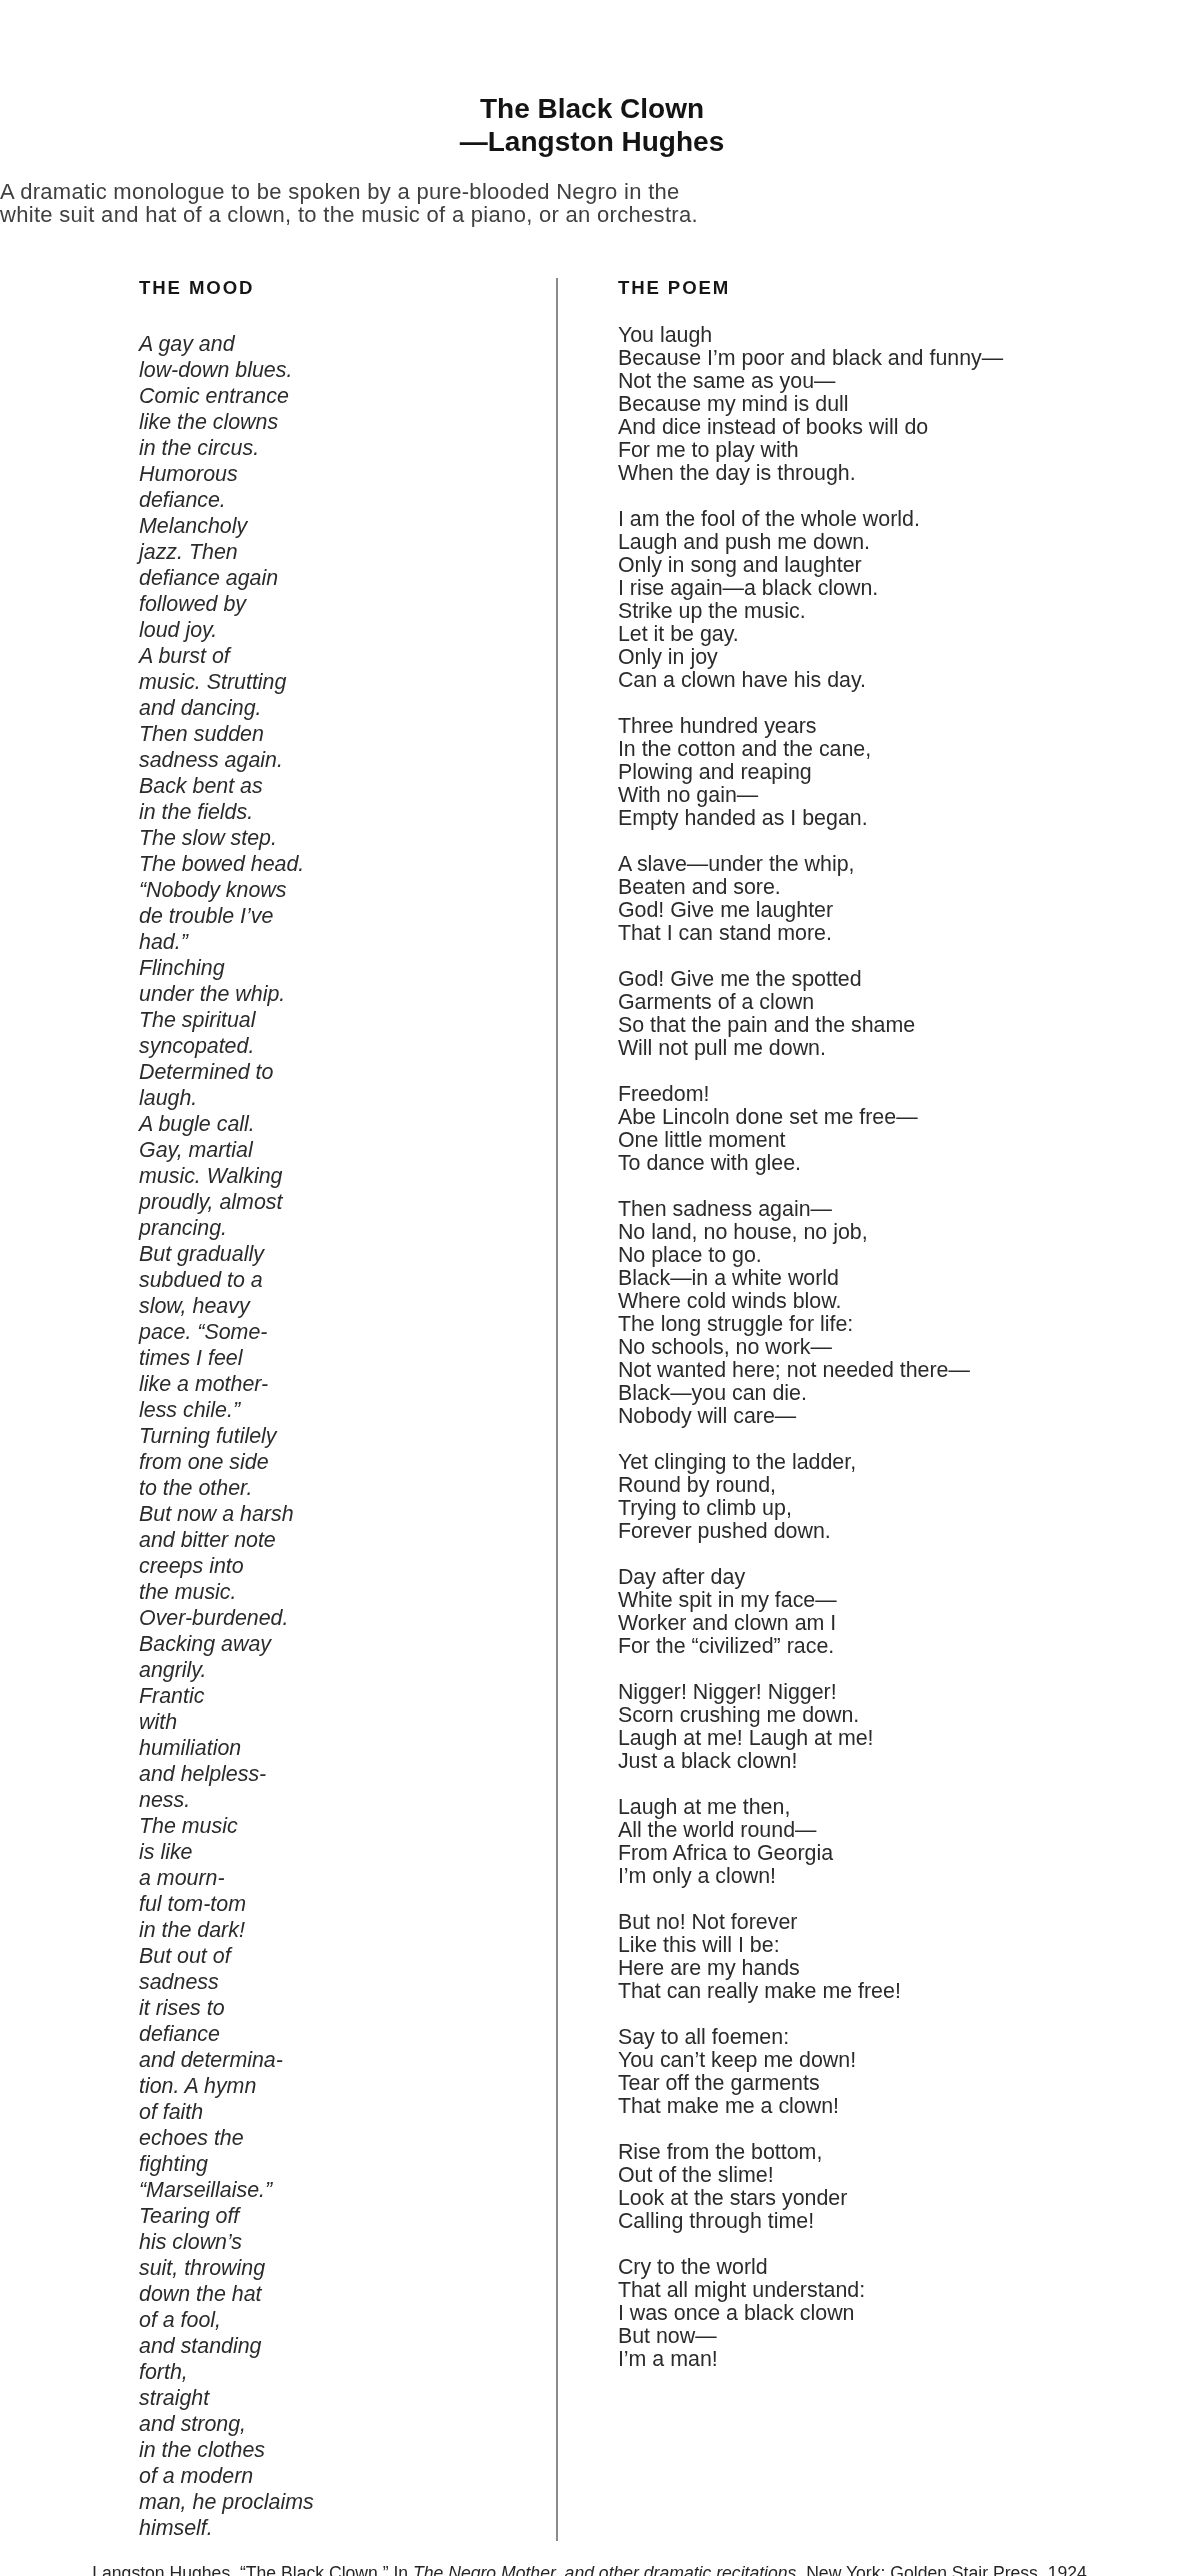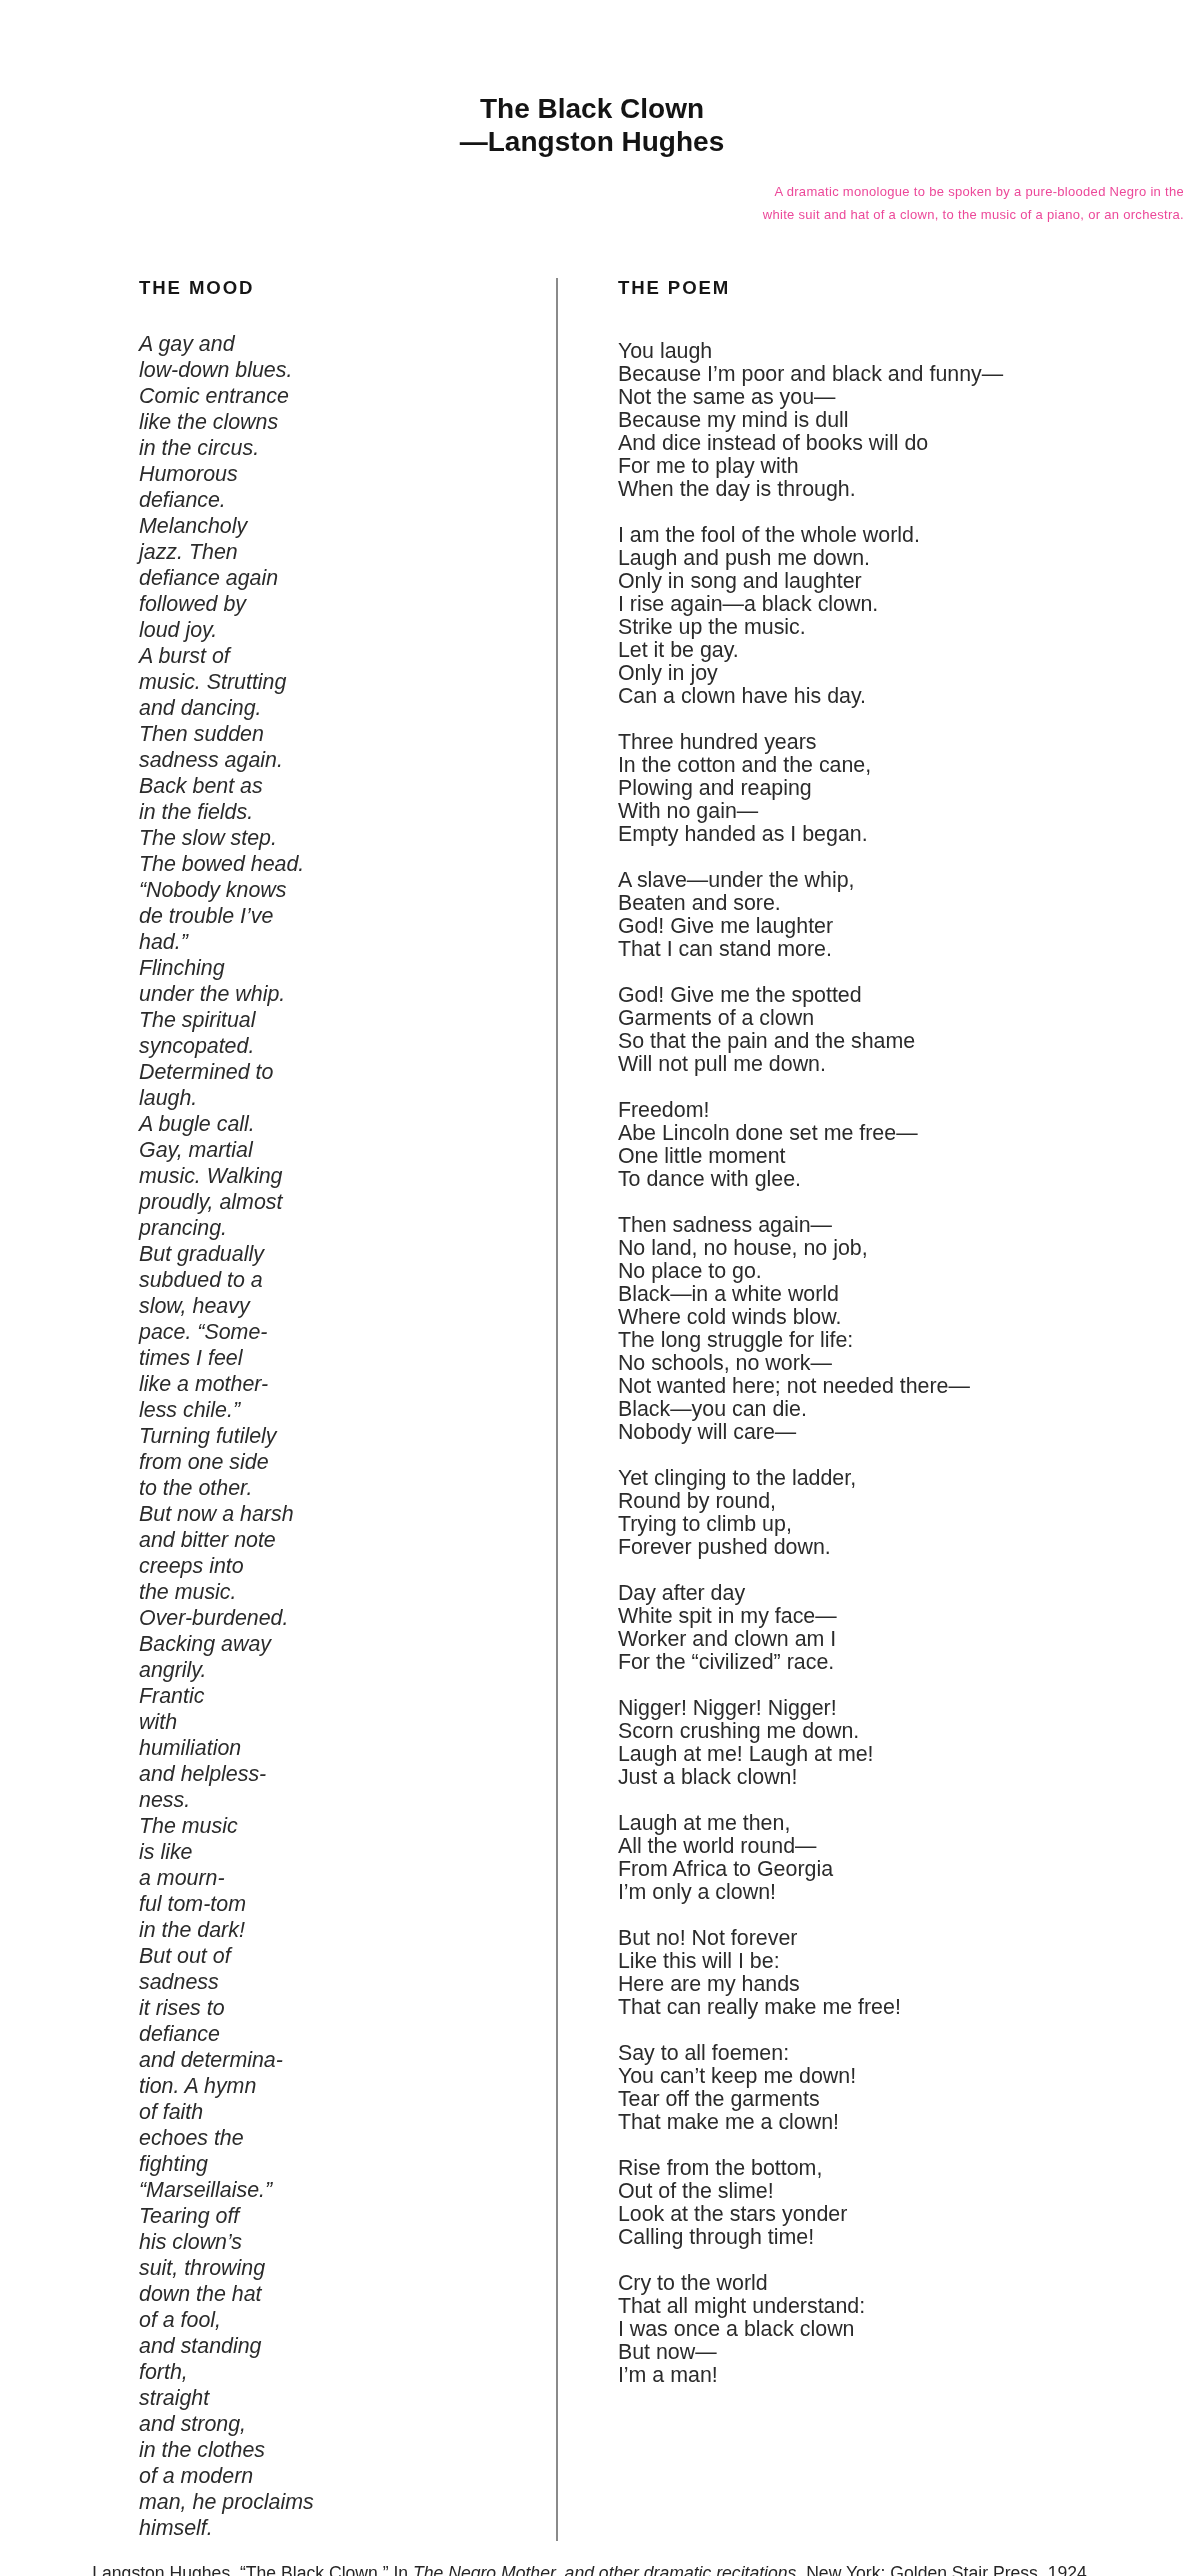--- a/index.html
+++ b/index.html
@@ -18,25 +18,25 @@
   .title-block {
     padding-top: 92px;
     text-align: center;
     font-size: 28px;
     font-weight: 700;
     line-height: 33px;
     color: #141414;
   }
   .subtitle-block {
     margin-top: 22px;
-    text-align: right;
-    font-size: 13px;
+    text-align: left;
+    font-size: 22px;
     line-height: 23px;
     letter-spacing: 0.3px;
-    color: #ec4899;
+    color: #404040;
   }
   .columns {
     margin-top: 52px;
     display: flex;
     align-items: stretch;
     padding-left: 139px;
     padding-right: 56px;
   }
   .col-left {
     flex: none;
@@ -59,21 +59,21 @@
     color: #161616;
   }
   .mood-body {
     margin-top: 33px;
     font-style: italic;
     font-size: 21.4px;
     line-height: 26px;
     color: #2b2b2b;
   }
   .poem-body {
-    margin-top: 42px;
+    margin-top: 26px;
     font-size: 21.4px;
     line-height: 23px;
     color: #2b2b2b;
   }
   .stanza { margin-bottom: 23px; }
   .stanza:last-child { margin-bottom: 0; }
   .citation {
     margin-top: 20.4px;
     text-align: center;
     font-size: 17.6px;

